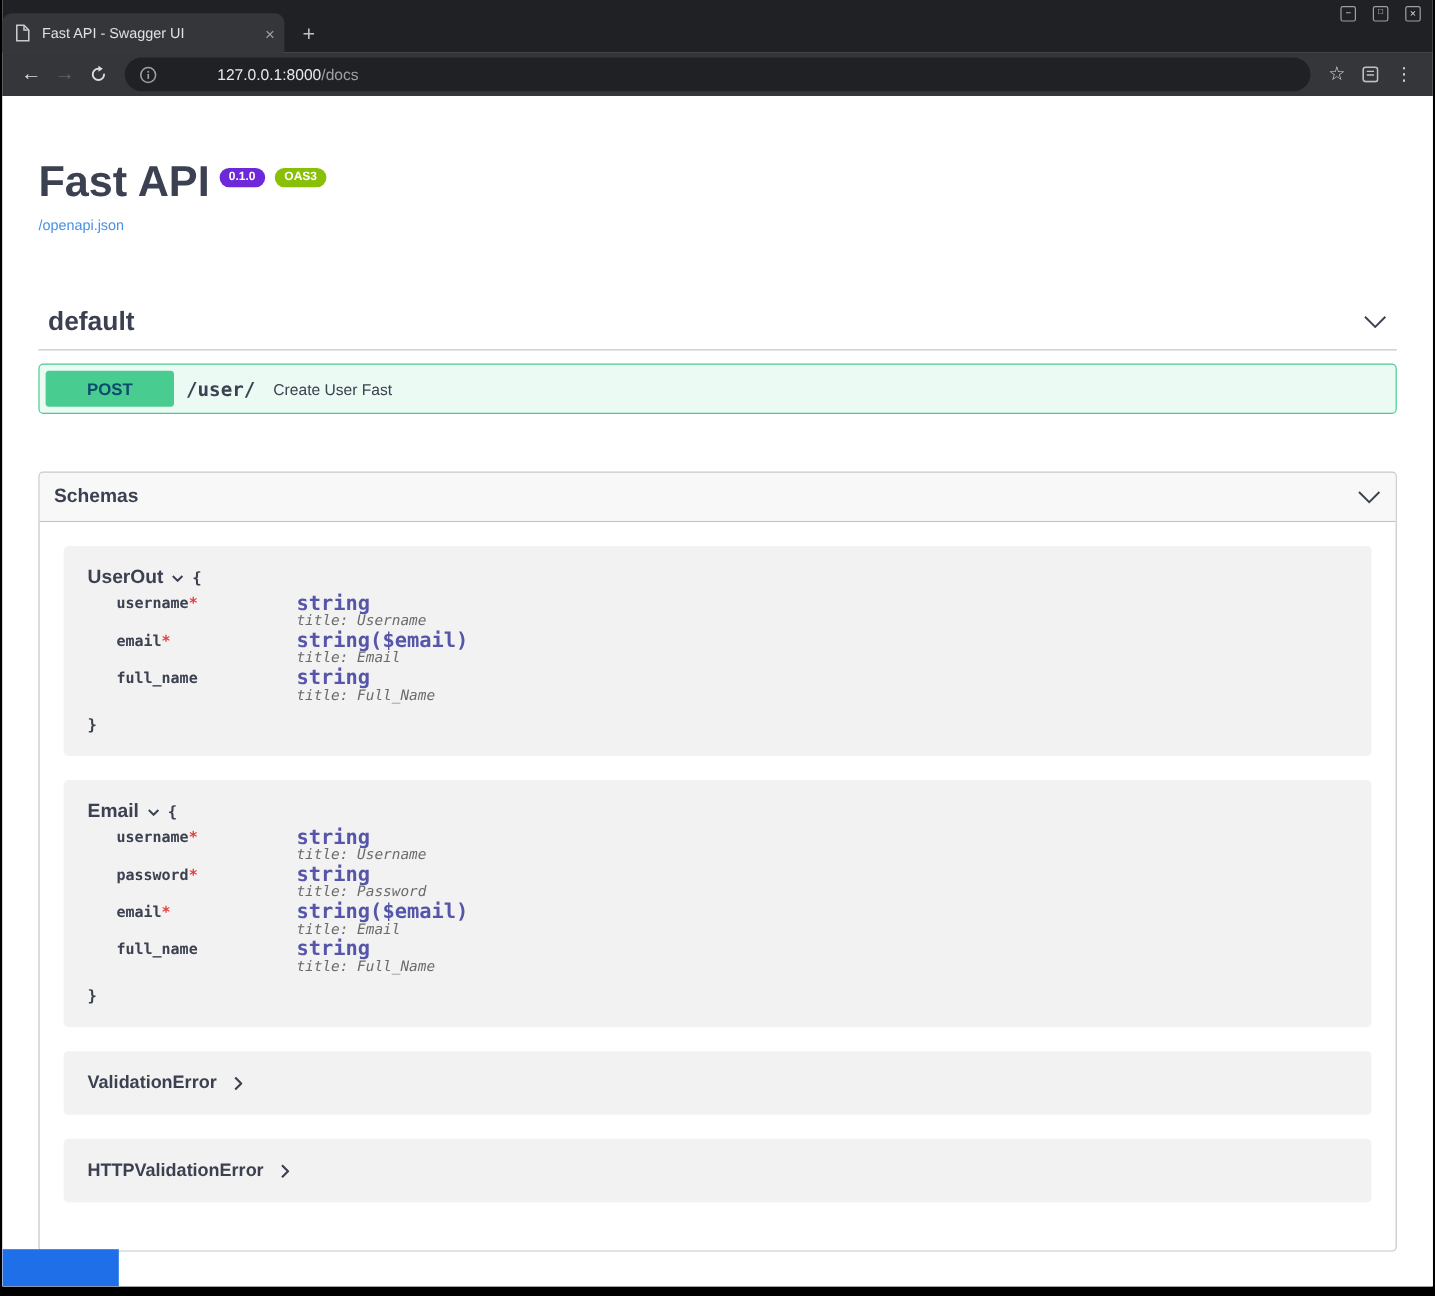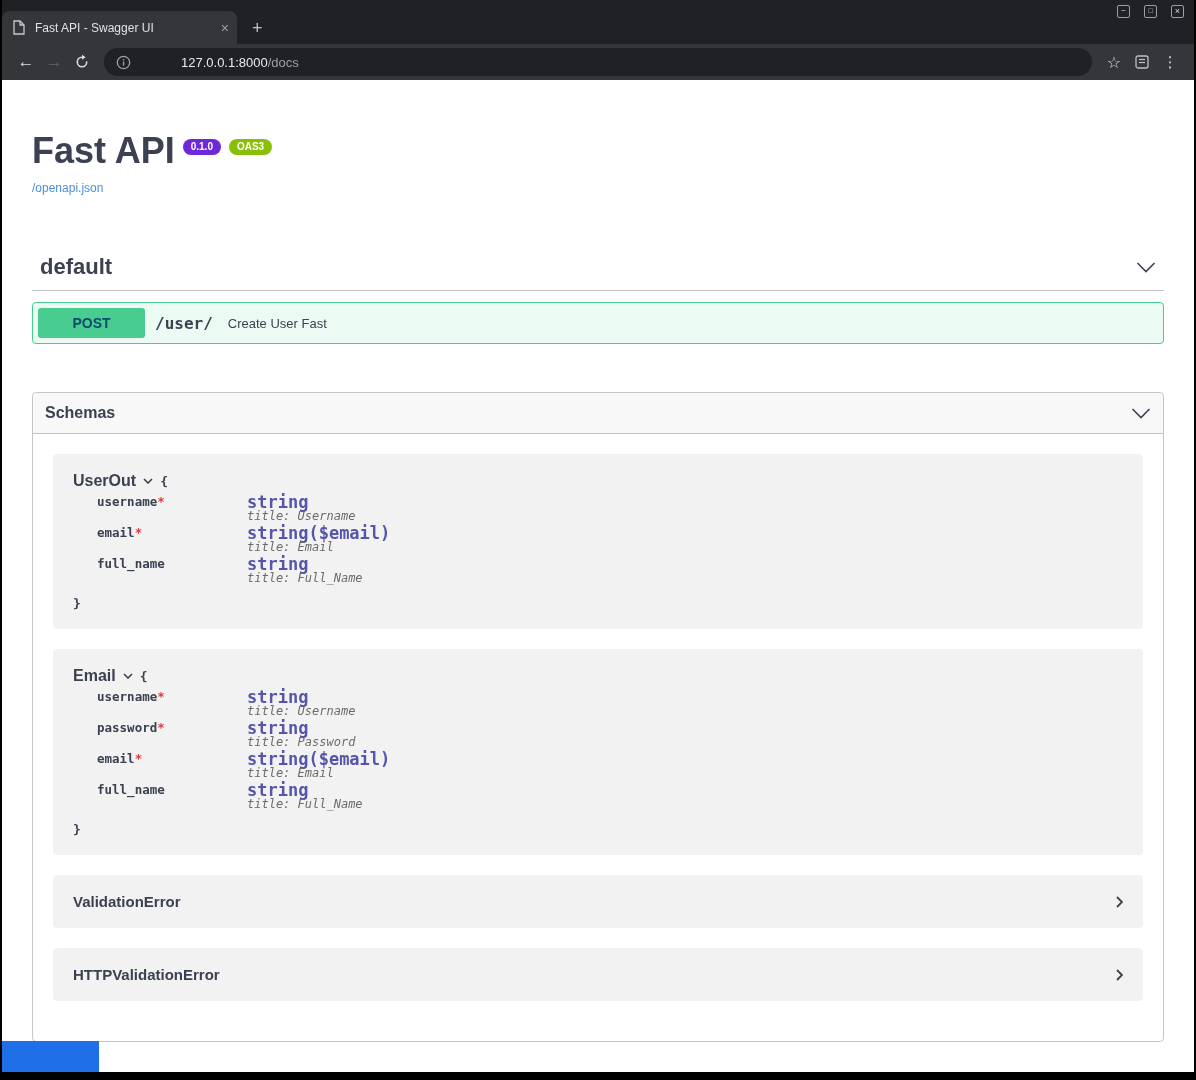--- a/index.html
+++ b/index.html
@@ -68,21 +68,21 @@
   .props { border-collapse:collapse; margin:5px 0 0 24px; }
   .props td { vertical-align:top; padding:0 0 3px 0; line-height:14px; }
   .prop-name { font-family:"DejaVu Sans Mono", monospace; font-size:12.5px; font-weight:700; color:#3b4151;
                width:150px; }
   .star { color:#e23a3a; }
   .prop-type { font-family:"DejaVu Sans Mono", monospace; font-size:17px; font-weight:600; color:#5555aa; }
   .prop-title { font-family:"DejaVu Sans Mono", monospace; font-size:12px; font-style:italic; color:#6b6b6b; }
   .close-brace { margin:8px 0 0 0; }
 
   .collapsed-model { background:rgba(0,0,0,.05); border-radius:4px; padding:18px 20px; margin-bottom:20px;
-                     display:flex; align-items:center; gap:14px; cursor:pointer;justify-content:space-between; }
+                     display:flex; align-items:center; gap:14px; cursor:pointer; }
   .collapsed-name { font-size:15px; font-weight:700; color:#3b4151; }
 
   .status-box { position:absolute; left:0; bottom:0; width:97px; height:31px; background:#1f6fe8; }
 </style>
 </head>
 <body>
 
 <div class="window">
 
   <div class="titlebar">

